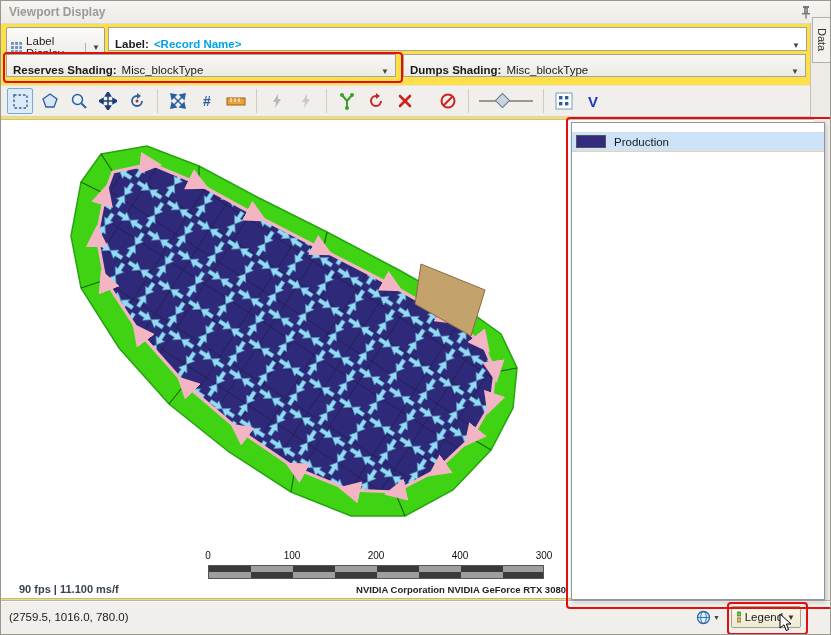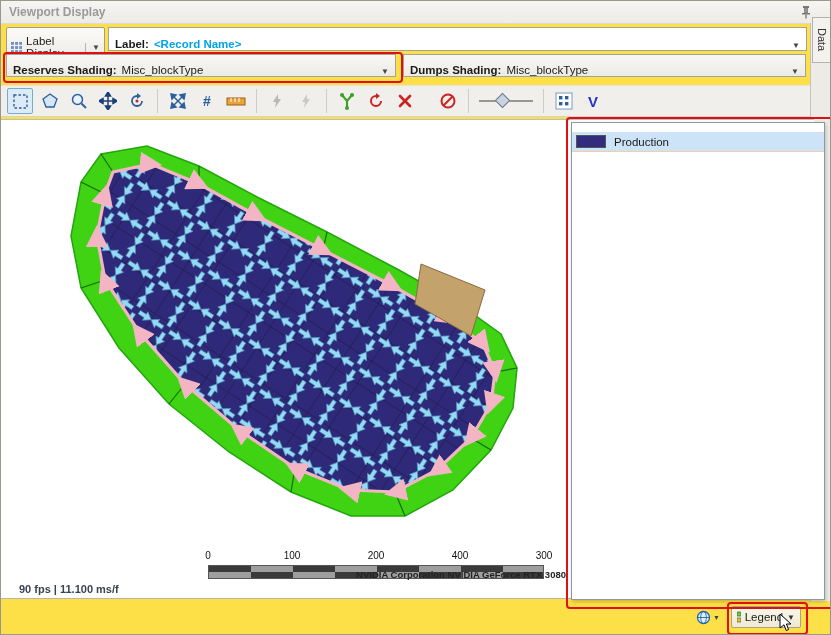--- a/index.html
+++ b/index.html
@@ -25,21 +25,21 @@
   .vletter{font-weight:bold;font-size:15px;color:#2233cc;}
   .slider{width:58px;height:20px;position:relative;}
   .slider .track{position:absolute;left:2px;right:2px;top:9px;height:2px;background:#9a978f;}
   .slider .handle{position:absolute;left:20px;top:4px;width:9px;height:9px;background:#c9d4de;border:1px solid #6a7a8a;transform:rotate(45deg);}
   
   .right-strip{position:absolute;right:0;top:22px;width:19px;height:578px;background:#edebe6;border-left:1px solid #c5c2bb;}
   .data-tab{position:absolute;right:0;top:16px;width:18px;height:46px;background:#f4f2ee;border:1px solid #b5b2ab;border-right:none;box-sizing:border-box;writing-mode:vertical-rl;font-size:11px;color:#333;display:flex;align-items:center;justify-content:center;z-index:3;}
   
   .viewport{position:absolute;left:0;top:118px;width:813px;height:480px;background:#fff;border-top:1px solid #c0beb8;border-bottom:1px solid #b8b5ae;box-sizing:border-box;overflow:hidden;}
   .fps{position:absolute;left:18px;bottom:3px;font-size:11px;font-weight:bold;color:#3a444e;}
-  .gpu{position:absolute;right:248px;bottom:18px;font-size:9.5px;font-weight:bold;color:#222;}
+  .gpu{position:absolute;right:248px;bottom:3px;font-size:9.5px;font-weight:bold;color:#222;}
   .scalebar{position:absolute;left:205px;top:430px;width:345px;height:34px;}
   .scalebar .tick{position:absolute;top:0;transform:translateX(-50%);font-size:10px;color:#111;}
   .scalebar .bar{position:absolute;left:2px;top:15px;width:336px;height:14px;border:1px solid #555;box-sizing:border-box;}
   .scalebar .r1{height:6px;background:repeating-linear-gradient(90deg,#3a3a3a 0 42px,#9e9e9e 42px 84px);}
   .scalebar .r2{height:6px;background:repeating-linear-gradient(90deg,#9e9e9e 0 42px,#3a3a3a 42px 84px);}
   
   .legend-panel{position:absolute;left:570px;top:121px;width:254px;height:478px;background:#fff;border:1px solid #8f969e;box-sizing:border-box;z-index:5;box-shadow:1px 2px 4px rgba(0,0,0,.2);}
   .legend-title{height:22px;background:linear-gradient(#f7f9fb,#dde4ea);border-bottom:1px solid #aab2ba;display:flex;align-items:center;padding:0 6px;font-size:11.5px;color:#222;}
   .legend-close{margin-left:auto;font-size:13px;font-weight:bold;color:#444;line-height:1;padding:0 3px;}
   .legend-list{padding-top:9px;}
@@ -724,20 +724,23 @@
 
   <div class="legend-panel">
     <div class="legend-list">
       <div class="legend-row sel">
         <div class="swatch" style="background: rgb(50, 43, 126);"></div>
         <span>Production</span>
       </div>
     </div>
   </div>
 
+  <div class="bottombar">
+    <span class="coords">(2759.5, 1016.0, 780.0)</span>
+  </div>
   <div class="globe-btn">
     <svg width="15" height="15">
         <circle cx="7.5" cy="7.5" r="6" fill="#dff0fa" stroke="#2268a8" stroke-width="1.3"></circle>
         <ellipse cx="7.5" cy="7.5" rx="2.8" ry="6" fill="none" stroke="#2268a8" stroke-width="0.9"></ellipse>
         <line x1="1.5" y1="7.5" x2="13.5" y2="7.5" stroke="#2268a8" stroke-width="0.9"></line>
       </svg>
     <span style="font-size:7px;color:#444;">▼</span>
   </div>
   <div class="legend-btn">
     <svg width="12" height="12">

